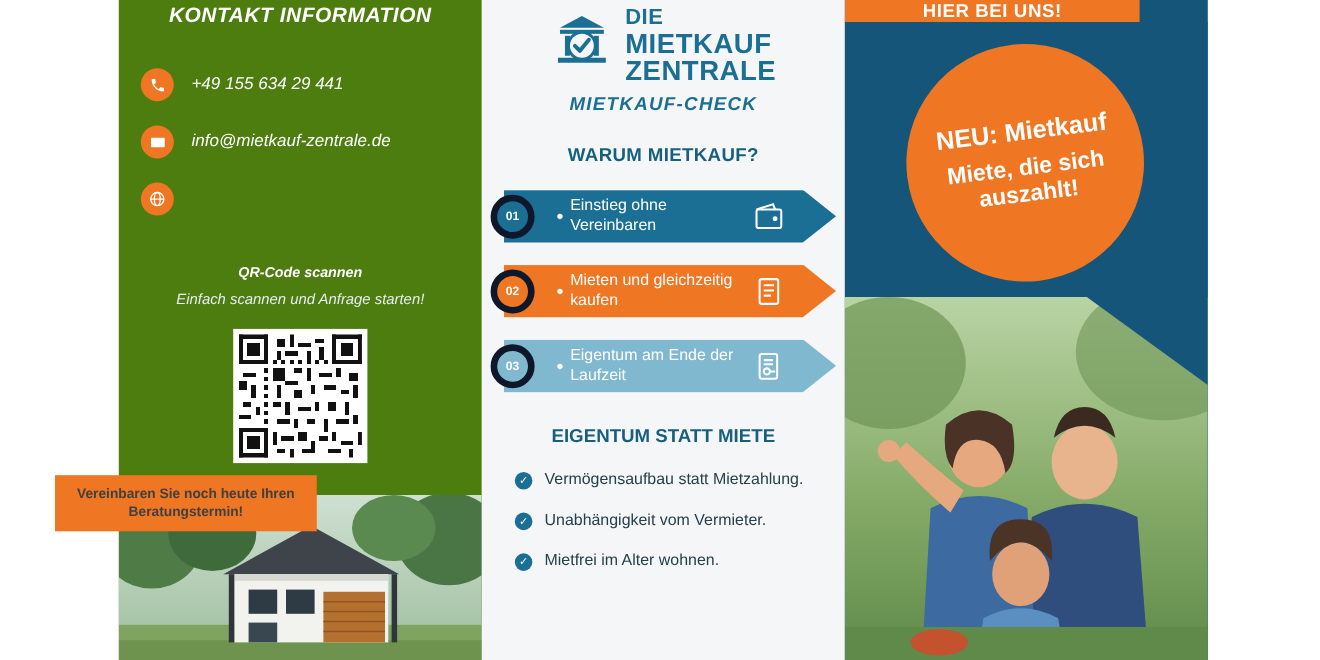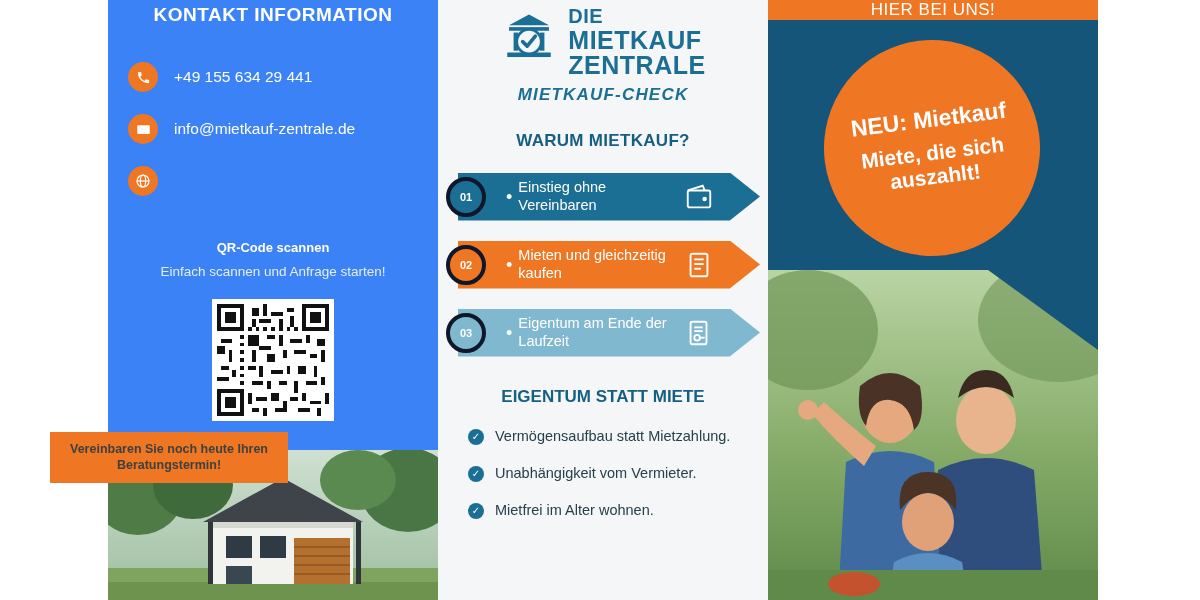--- a/index.html
+++ b/index.html
@@ -13,22 +13,23 @@
     position: relative;
     width: 1200px; height: 600px;
     background: #ffffff;
   }
 
   
   .panel-left {
     position: absolute;
     left: 108px; top: 0;
     width: 330px; height: 600px;
-    background: #3b82f6;
+    background: #4d7c0f;
     overflow: hidden;
+    font-style: italic;
   }
   .kontakt-title {
     color: #ffffff;
     font-size: 19px;
     font-weight: bold;
     letter-spacing: .5px;
     text-align: center;
     margin-top: 4px;
   }
   .contact-list {
@@ -143,21 +144,21 @@
     height: 56px;
     margin-bottom: 12px;
     display: flex;
     align-items: center;
   }
   .step-num {
     position: absolute;
     left: 8px; top: 8px;
     width: 40px; height: 40px;
     border-radius: 50%;
-    border: 4px solid #0f172a;
+    border: 6px solid #0f172a;
     background: #d9dfe3;
     color: #ffffff;
     font-size: 11px;
     font-weight: bold;
     display: flex; align-items: center; justify-content: center;
     z-index: 3;
   }
   .step.s1 .step-num { background: #1b6e94; }
   .step.s2 .step-num { background: #ef7622; text-align: center; }
   .step.s3 .step-num { background: #7fb8cf; }
@@ -226,25 +227,25 @@
   .panel-right {
     position: absolute;
     left: 768px; top: 0;
     width: 330px; height: 600px;
     overflow: hidden;
     background: #15557a;
   }
   .right-topbar {
     position: absolute;
     left: 0; top: 0;
-    width: 330px; height: 20px;
+    width: 268px; height: 20px;
     background: #ef7622;
     color: #fff;
     font-size: 17px;
-    font-weight: normal;
+    font-weight: bold;
     text-align: center;
     letter-spacing: .5px;
   }
   .right-diag {
     position: absolute;
     left: 0; top: 20px;
     width: 330px; height: 420px;
     background: #15557a;
     clip-path: polygon(0 0, 330px 0, 330px 330px, 0 90px);
   }

